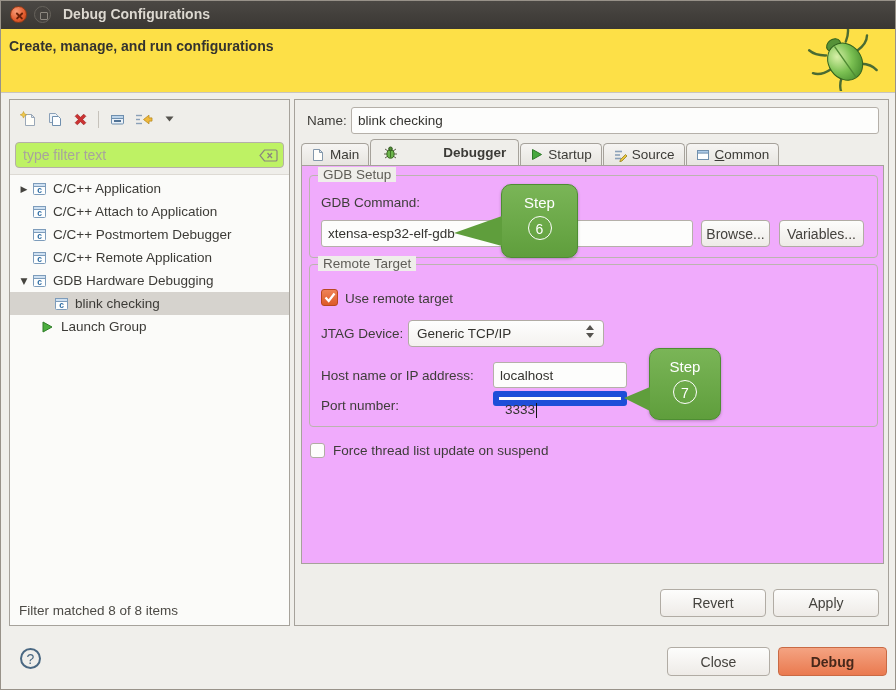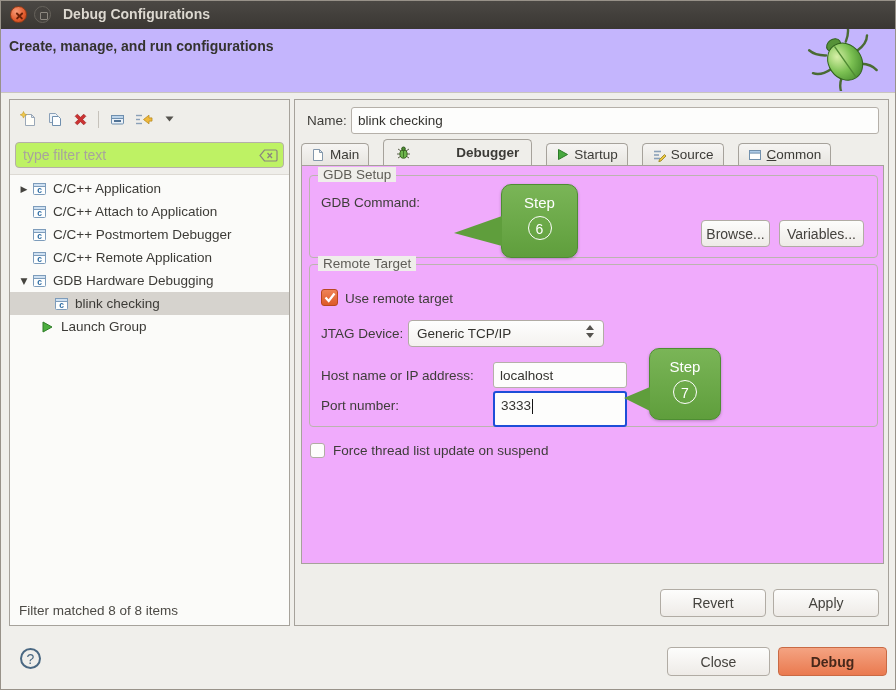--- a/index.html
+++ b/index.html
@@ -9,21 +9,21 @@
   .titlebar{position:absolute;left:0;top:0;right:0;height:28px;
     background:linear-gradient(#4b4844,#3a3733);border-bottom:1px solid #2c2a26;}
   .tbbtn{position:absolute;top:5px;width:17px;height:17px;border-radius:50%;box-sizing:border-box;cursor:default;}
   .tbbtn.close{left:9px;background:radial-gradient(circle at 35% 30%,#f89a76,#e25a2c 60%,#b6431a);border:1px solid #8f3a17;}
   .xbar{position:absolute;left:3.5px;top:7.5px;width:9px;height:1.6px;background:#6e2208;border-radius:1px;}
   .xbar.a{transform:rotate(45deg);} .xbar.b{transform:rotate(-45deg);}
   .tbbtn.restore{left:33px;background:#45423e;border:1px solid #67635c;}
   .insq{position:absolute;left:4.5px;top:4.5px;width:6px;height:6px;border:1.4px solid #8d8880;border-radius:1px;}
   .wtitle{position:absolute;left:62px;top:0;line-height:27px;font-weight:bold;font-size:14px;color:#dcd8d0;}
   
-  .header{position:absolute;left:0;top:28px;right:0;height:63px;background:#c4b5fd;border-bottom:1px solid #c9c5bf;}
+  .header{position:absolute;left:0;top:28px;right:0;height:63px;background:#fde047;border-bottom:1px solid #c9c5bf;}
   .htitle{position:absolute;left:8px;top:9px;font-weight:bold;font-size:14px;color:#34332f;}
   .bug-logo{position:absolute;right:12px;top:0px;}
   
   .left-panel{position:absolute;left:8px;top:98px;width:281px;height:527px;background:#efeeea;
     border:1px solid #a6a29b;box-sizing:border-box;}
   .toolbar{position:absolute;left:6px;top:4px;height:30px;display:flex;align-items:center;}
   .tbi{display:inline-flex;align-items:center;justify-content:center;width:24px;height:24px;margin-right:2px;}
   .tb-sep{width:1px;height:17px;background:#c6c2bb;margin:0 6px 0 4px;}
   .filter-wrap{position:absolute;left:5px;top:42px;right:5px;height:26px;}
   .filter-input{width:100%;height:26px;box-sizing:border-box;border:1px solid #b5b0a9;border-radius:4px;
@@ -38,21 +38,21 @@
   .tw-icon{display:inline-flex;width:17px;flex:0 0 17px;}
   .tw-label{margin-left:4px;white-space:nowrap;}
   .status{position:absolute;left:9px;bottom:7px;font-size:13.5px;color:#4c4a45;}
   .right-panel{position:absolute;left:293px;top:98px;width:595px;height:527px;background:#efeeea;
     border:1px solid #a6a29b;box-sizing:border-box;}
   .lbl{position:absolute;font-size:13.5px;color:#3e3d39;white-space:nowrap;}
   .tinput{position:absolute;box-sizing:border-box;border:1px solid #b5b0a9;border-radius:3px;background:#fdfdfc;
     padding:0 6px;font:13.5px "Liberation Sans",sans-serif;color:#34332f;outline:none;}
   
   .tabs{position:absolute;left:6px;top:41px;height:24px;display:flex;align-items:flex-end;z-index:2;}
-  .tab{display:inline-flex;align-items:center;gap:5px;padding:0 9px;height:21px;margin-right:14px;
+  .tab{display:inline-flex;align-items:center;gap:5px;padding:0 9px;height:21px;margin-right:1px;
     background:linear-gradient(#f6f5f3,#e7e5e0);border:1px solid #a6a29b;border-bottom:none;
     border-radius:4.5px 4.5px 0 0;font-size:13.5px;color:#3c3b37;cursor:default;}
   .tab.active{height:25px;background:#efeeea;font-weight:bold;position:relative;z-index:3;padding:0 12px;gap:45px;}
   .tab .ticon{display:inline-flex;}
   .content{position:absolute;left:6px;top:65px;width:583px;height:399px;border:1px solid #a6a29b;
     background:#f0abfc;box-sizing:border-box;z-index:1;}
   
   .frame{position:absolute;border:1px solid #bab5ae;border-radius:4px;box-sizing:border-box;}
   .legend{position:absolute;top:-9px;left:8px;background:#efeeea;padding:0 5px;font-size:13.5px;color:#5f5d57;}
   .btn{position:absolute;box-sizing:border-box;display:flex;align-items:center;justify-content:center;
@@ -321,20 +321,21 @@
             </svg>
           </span>
           <span><u>C</u>ommon</span>
         </div>
       </div>
     <div class="content">
 
       <div class="frame" style="left:7px;top:9px;width:569px;height:83px;">
         <span class="legend">GDB Setup</span>
         <div class="lbl" style="left:11px;top:19px;">GDB Command:</div>
+        <input class="tinput" style="left: 11px; top: 44px; width: 372px; height: 27px;" value="xtensa-esp32-elf-gdb">
         <div class="btn" style="left:391px;top:44px;width:69px;height:27px;">Browse...</div>
         <div class="btn" style="left:469px;top:44px;width:85px;height:27px;">Variables...</div>
       </div>
 
       <div class="frame" style="left:7px;top:98px;width:569px;height:163px;">
         <span class="legend">Remote Target</span>
         <div class="checkbox on" style="left:11px;top:24px;width:17px;height:17px;">
           <svg width="12" height="11" viewBox="0 0 12 11">
               <path d="M1.5 5.5l3.2 3.5L10.5 1.5" stroke="#fff" stroke-width="2.2" fill="none"></path>
             </svg>
@@ -344,21 +345,21 @@
         <div class="combo" style="left:98px;top:55px;width:196px;height:27px;">
           <span>Generic TCP/IP</span>
           <span class="spin">
               <i class="up"></i>
               <i class="dn"></i>
             </span>
         </div>
         <div class="lbl" style="left:11px;top:103px;">Host name or IP address:</div>
         <input class="tinput" style="left: 183px; top: 97px; width: 134px; height: 26px;" value="localhost">
         <div class="lbl" style="left:11px;top:133px;">Port number:</div>
-        <div class="tinput" style="left:183px;top:126px;width:134px;height:36px;border:2px solid #1d4ed8;line-height:25px;">
+        <div class="tinput" style="left:183px;top:126px;width:134px;height:15px;border:6px solid #1d4ed8;line-height:25px;">
           <span>3333</span><span class="caretline"></span>
         </div>
       </div>
 
       <div class="checkbox off" style="left:8px;top:277px;width:15px;height:15px;"></div>
       <div class="lbl" style="left:31px;top:277px;">Force thread list update on suspend</div>
     </div>
 
     <div class="btn" style="left:365px;top:489px;width:106px;height:28px;">Revert</div>
     <div class="btn" style="left:478px;top:489px;width:106px;height:28px;">Apply</div>

